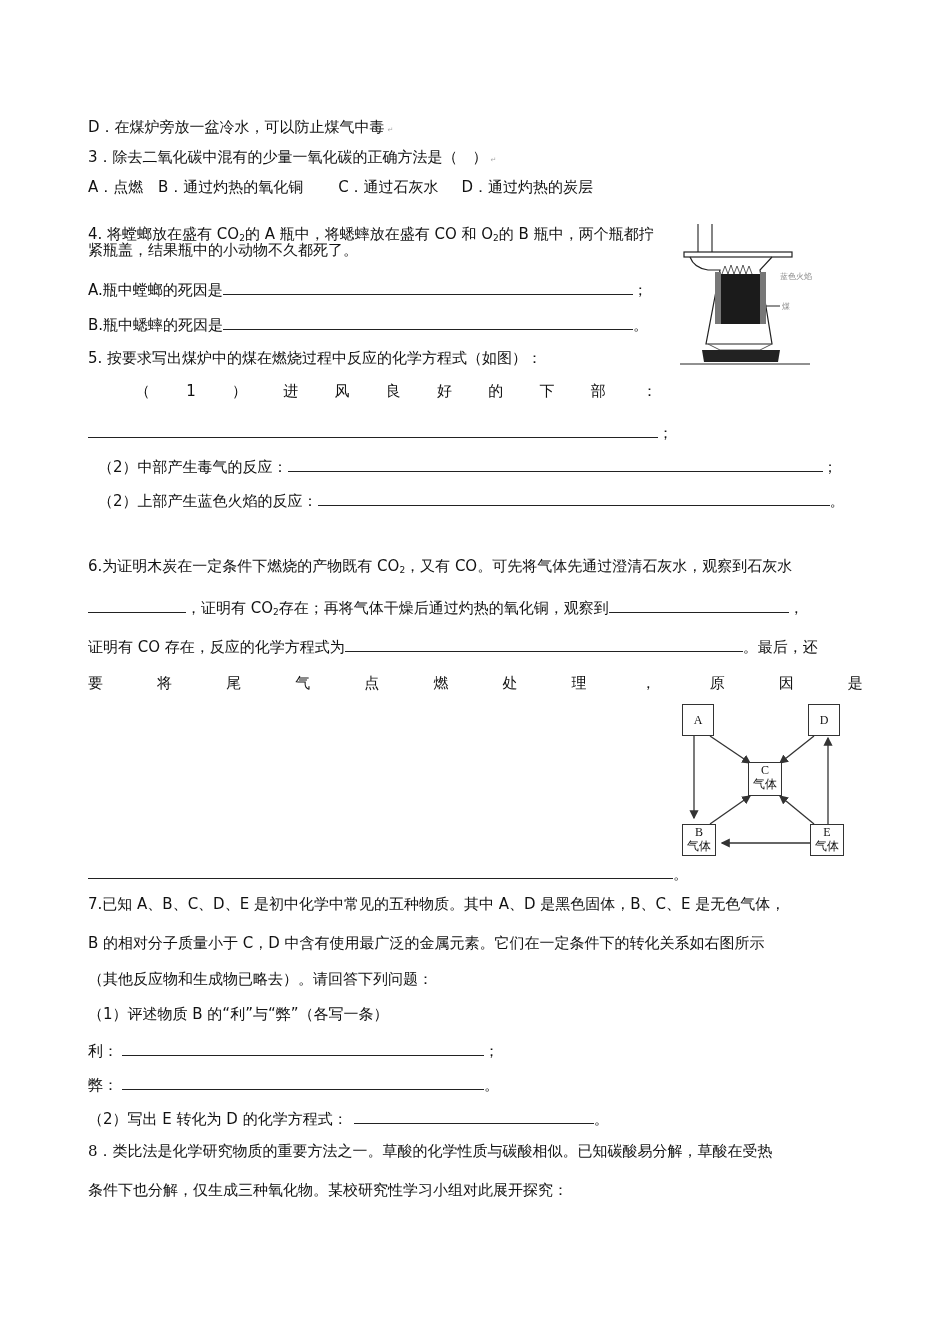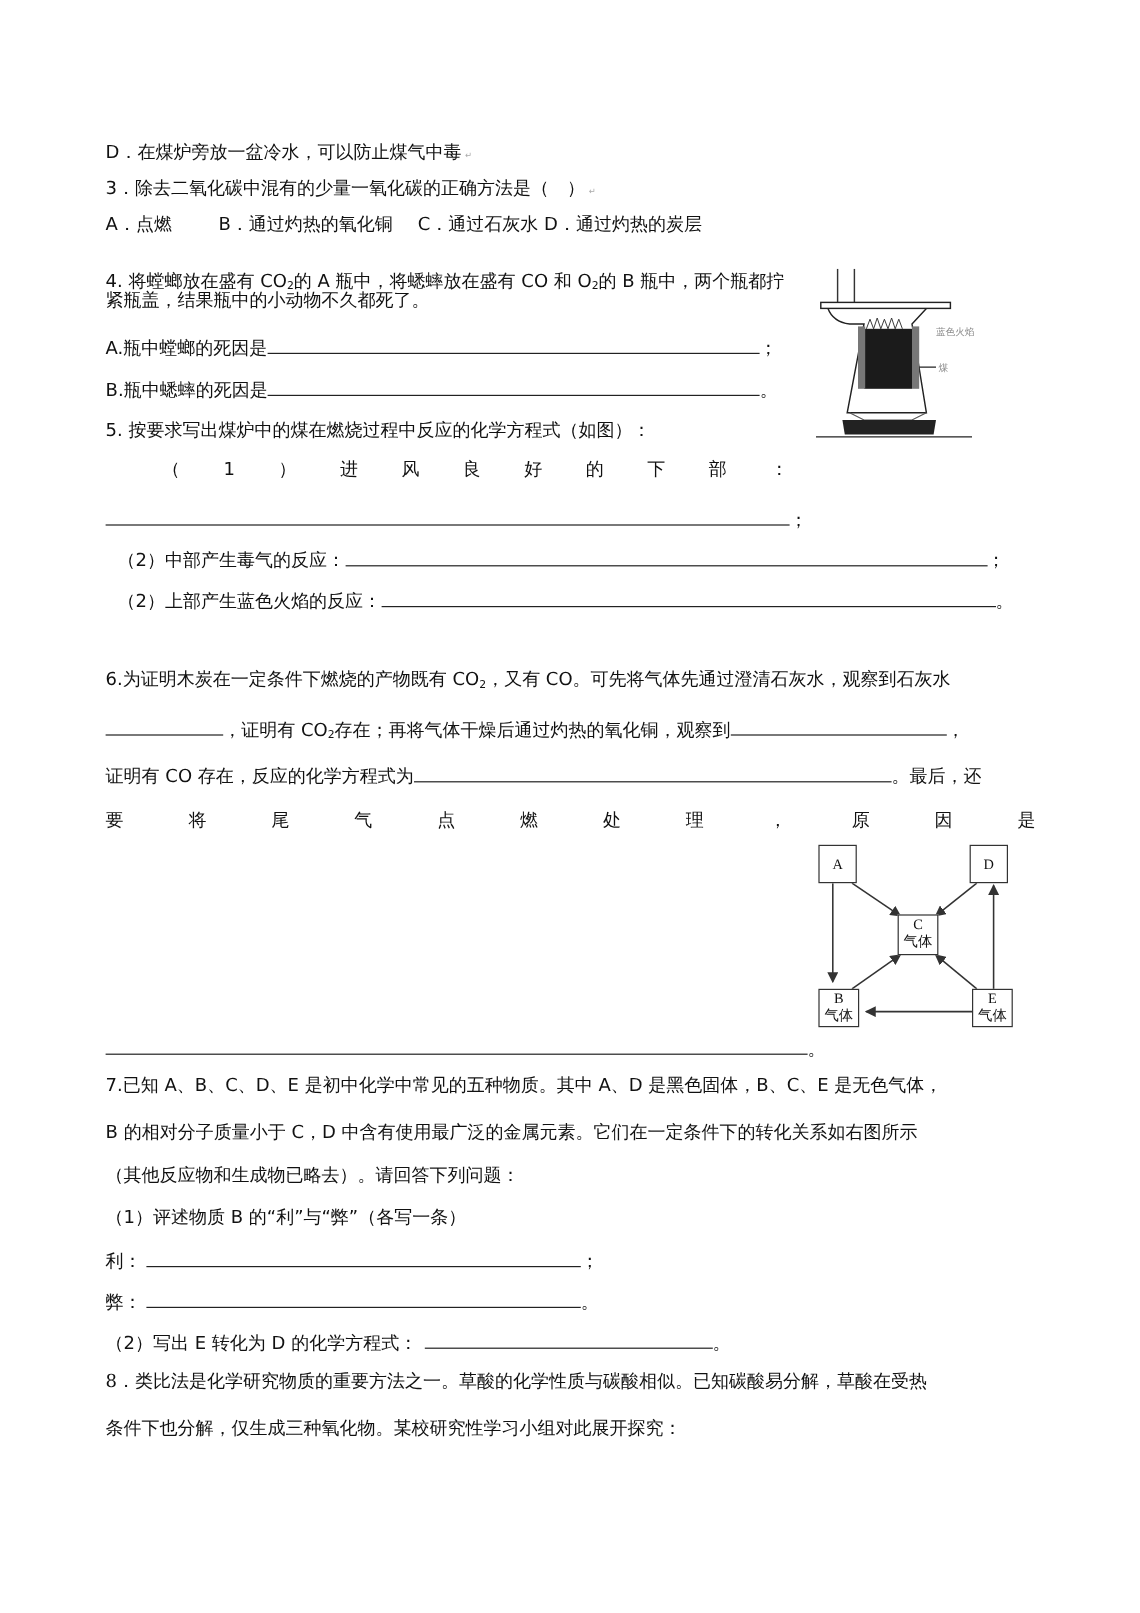--- a/index.html
+++ b/index.html
@@ -20,23 +20,23 @@
 
 <div class="ln" style="top:117px">
   <span>D．在煤炉旁放一盆冷水，可以防止煤气中毒</span><span class="mark">↵</span>
 </div>
 
 <div class="ln" style="top:147px">
   <span>3．除去二氧化碳中混有的少量一氧化碳的正确方法是（　）</span><span class="mark">↵</span>
 </div>
 <div class="ln" style="top:177px">
   <span>A．点燃</span>
-  <span style="margin-left:34px">B．通过灼热的氧化铜</span>
-  <span style="margin-left:16px">C．通过石灰水</span>
-  <span style="">D．通过灼热的炭层</span>
+  <span style="margin-left:10px">B．通过灼热的氧化铜</span>
+  <span style="margin-left:30px">C．通过石灰水</span>
+  <span style="margin-left:18px">D．通过灼热的炭层</span>
 </div>
 
 <div class="ln" style="top:224px">
   <span>4. 将螳螂放在盛有 CO</span><sub>2</sub><span>的 A 瓶中，将蟋蟀放在盛有 CO 和 O</span><sub>2</sub><span>的 B 瓶中，两个瓶都拧</span>
 </div>
 <div class="ln" style="top:240px">
   <span>紧瓶盖，结果瓶中的小动物不久都死了。</span>
 </div>
 <div class="ln" style="top:278px">
   <span>A.瓶中螳螂的死因是</span><span class="blank" style="width:410px"></span><span>；</span>

